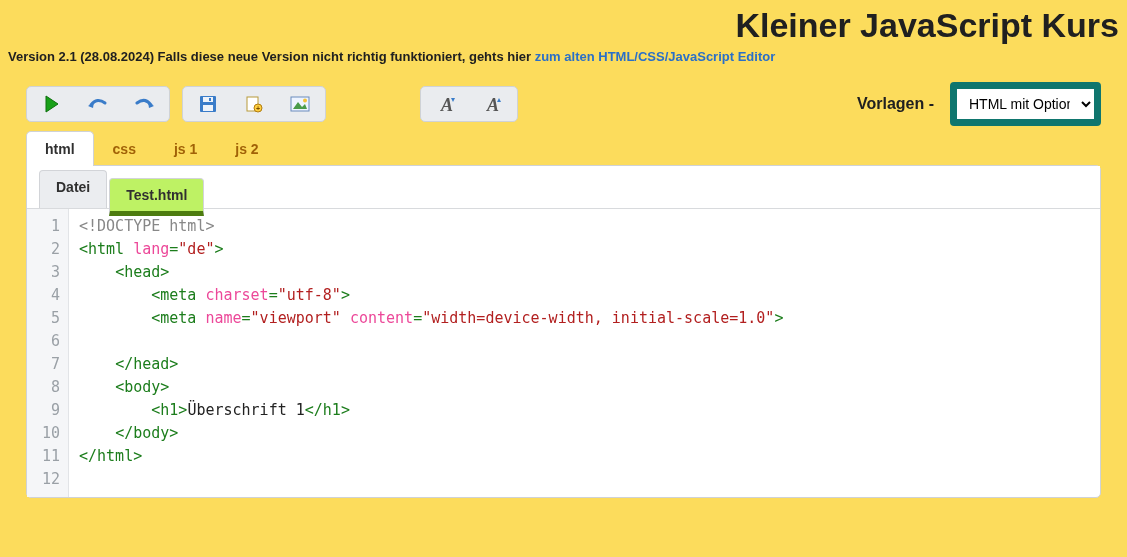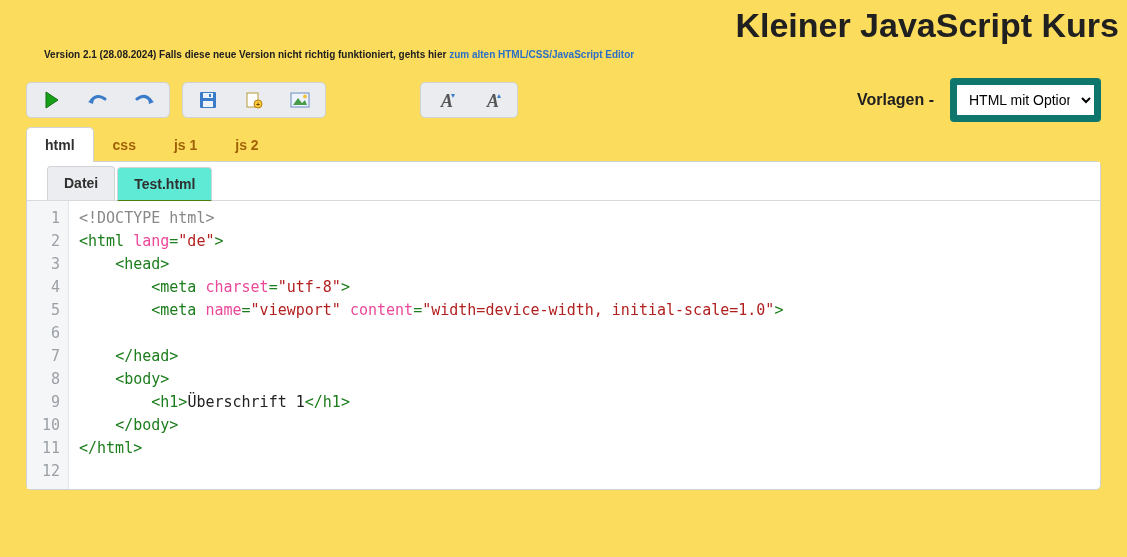--- a/index.html
+++ b/index.html
@@ -19,25 +19,24 @@
     color: #202020;
     text-align: right;
   }
   h2.subtitle {
     margin: 6px 0 10px 0;
     font-size: 18px;
     font-weight: bold;
     color: #303030;
   }
   .version-line {
-    font-size: 10px;
+    font-size: 13px;
     font-weight: bold;
     color: #202020;
     margin-bottom: 18px;
-    margin-left: 36px;
   }
   .version-line a {
     color: #2a6fc8;
     text-decoration: none;
     font-weight: bold;
   }
 
   .editor-wrap { margin: 0 18px; }
 
   .toolbar-row {
@@ -106,40 +105,40 @@
     background: #fff;
     border: 1px solid #cfd2d6;
     border-radius: 0 5px 5px 5px;
   }
 
   
   .file-tabs {
     display: flex;
     border-bottom: 1px solid #d8dadd;
     background: #fff;
-    padding-left: 20px;
+    padding-left: 12px;
   }
   .file-tab {
     padding: 8px 16px;
     font-size: 14px;
     font-weight: bold;
     color: #303030;
     background: #ebedf0;
     border: 1px solid #d2d4d8;
     border-bottom: none;
     margin-top: 4px;
     margin-right: 2px;
     border-radius: 4px 4px 0 0;
     cursor: pointer;
   }
   .file-tab.active {
-    background: #5eead4;
-    border-bottom: 1px solid #4d7c0f;
+    background: #bef264;
+    border-bottom: 5px solid #4d7c0f;
     position: relative;
-    top: 1px;
+    top: 8px;
   }
 
   .code-area {
     display: flex;
     font-family: "Consolas", "Menlo", monospace;
     font-size: 15px;
     line-height: 23px;
   }
   .gutter {
     background: #f5f6f8;

